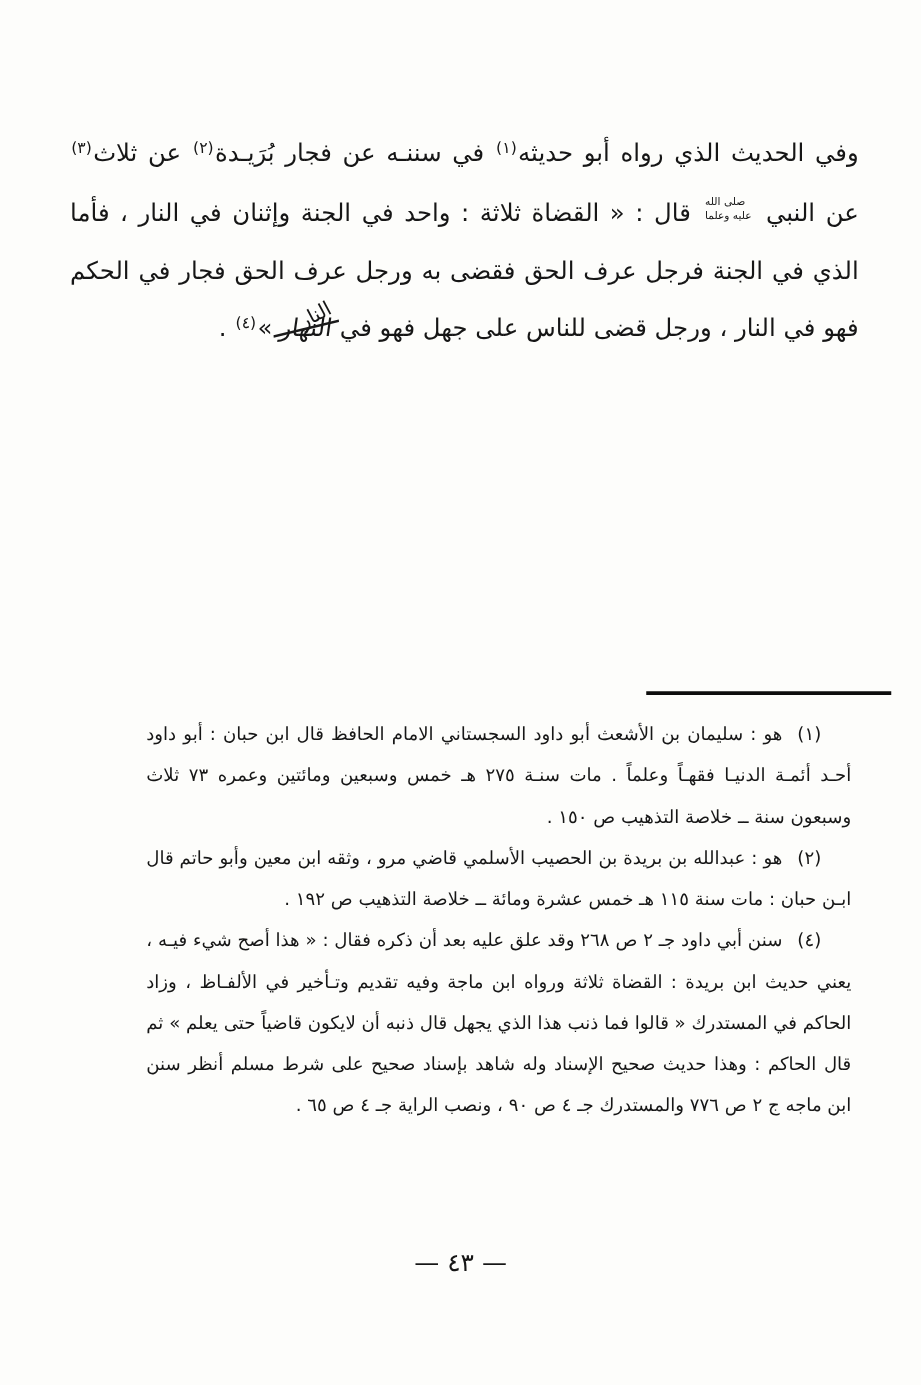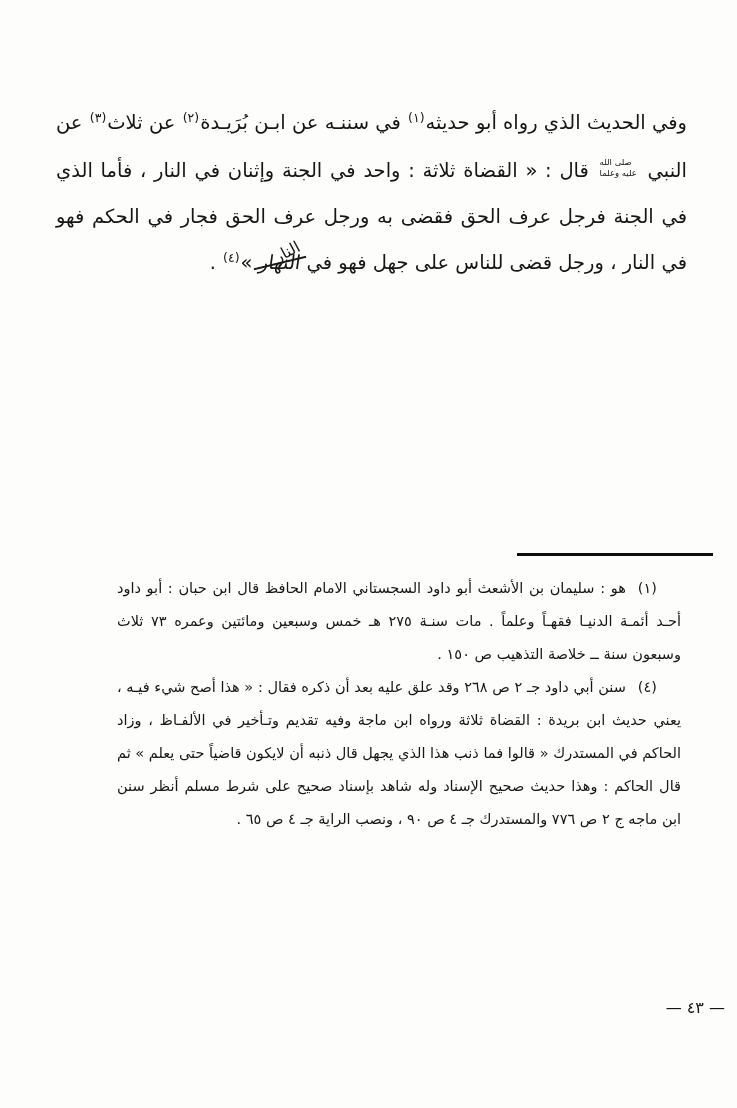--- a/index.html
+++ b/index.html
@@ -70,40 +70,41 @@
     position: absolute;
     top: 572px; right: 56px; left: 82px;
     font-size: 14.5px;
     line-height: 33px;
     margin-left: 35px;
   }
   .footnote { margin: 0; text-align: justify; text-indent: 24px; }
   .fn-marker { margin-left: 12px; white-space: nowrap; }
   .page-number {
     position: absolute;
-    top: 998px; left: 0; right: 12px;
-    text-align: right;
-    font-size: 16px;
+    top: 998px; left: 0; right: 0;
+    text-align: center;
+    font-size: 20px;
     letter-spacing: 1px;
   }
 </style>
 </head>
 <body>
 
 <div class="page" dir="rtl" lang="ar">
 
   <main class="main-text">
-    <p class="para"><span>وفي الحديث الذي رواه أبو حديثه</span><span class="fnref">(١)</span><span> في سننـه عن ابـن بُرَيـدة</span><span class="fnref">(٢)</span><span> عن ثلاث</span><span class="fnref">(٣)</span><span> عن النبي </span><span class="honorific">
+    <p class="para"><span>وفي الحديث الذي رواه أبو حديثه</span><span class="fnref">(١)</span><span> في سننـه عن فجار بُرَيـدة</span><span class="fnref">(٢)</span><span> عن ثلاث</span><span class="fnref">(٣)</span><span> عن النبي </span><span class="honorific">
           <span>صلى الله</span>
           <span>عليه وعلما</span>
         </span><span> قال : « القضاة ثلاثة : واحد في الجنة وإثنان في النار ، فأما الذي في الجنة فرجل عرف الحق فقضى به ورجل عرف الحق فجار في الحكم فهو في النار ، ورجل قضى للناس على جهل فهو في </span><span class="correction-wrap"><span class="handwritten">النار</span><span class="struck-word">النهار</span></span><span> »</span><span class="fnref">(٤)</span><span> .</span></p>
   </main>
 
   <div class="separator"></div>
 
   <section class="footnotes">
     <p class="footnote"><span class="fn-marker">(١)</span><span>هو : سليمان بن الأشعث أبو داود السجستاني الامام الحافظ قال ابن حبان : أبو داود أحـد أئمـة الدنيـا فقهـاً وعلماً . مات سنـة ٢٧٥ هـ خمس وسبعين ومائتين وعمره ٧٣ ثلاث وسبعون سنة ــ خلاصة التذهيب ص ١٥٠ .</span></p>
+    <p class="footnote"><span class="fn-marker">(٢)</span><span>هو : عبدالله بن بريدة بن الحصيب الأسلمي قاضي مرو ، وثقه ابن معين وأبو حاتم قال ابـن حبان : مات سنة ١١٥ هـ خمس عشرة ومائة ــ خلاصة التذهيب ص ١٩٢ .</span></p>
     <p class="footnote"><span class="fn-marker">(٤)</span><span>سنن أبي داود جـ ٢ ص ٢٦٨ وقد علق عليه بعد أن ذكره فقال : « هذا أصح شيء فيـه ، يعني حديث ابن بريدة : القضاة ثلاثة ورواه ابن ماجة وفيه تقديم وتـأخير في الألفـاظ ، وزاد الحاكم في المستدرك « قالوا فما ذنب هذا الذي يجهل قال ذنبه أن لايكون قاضياً حتى يعلم » ثم قال الحاكم : وهذا حديث صحيح الإسناد وله شاهد بإسناد صحيح على شرط مسلم أنظر سنن ابن ماجه ج ٢ ص ٧٧٦ والمستدرك جـ ٤ ص ٩٠ ، ونصب الراية جـ ٤ ص ٦٥ .</span></p>
   </section>
 
   <footer class="page-number">— ٤٣ —</footer>
 
 </div>
 
 </body></html>

